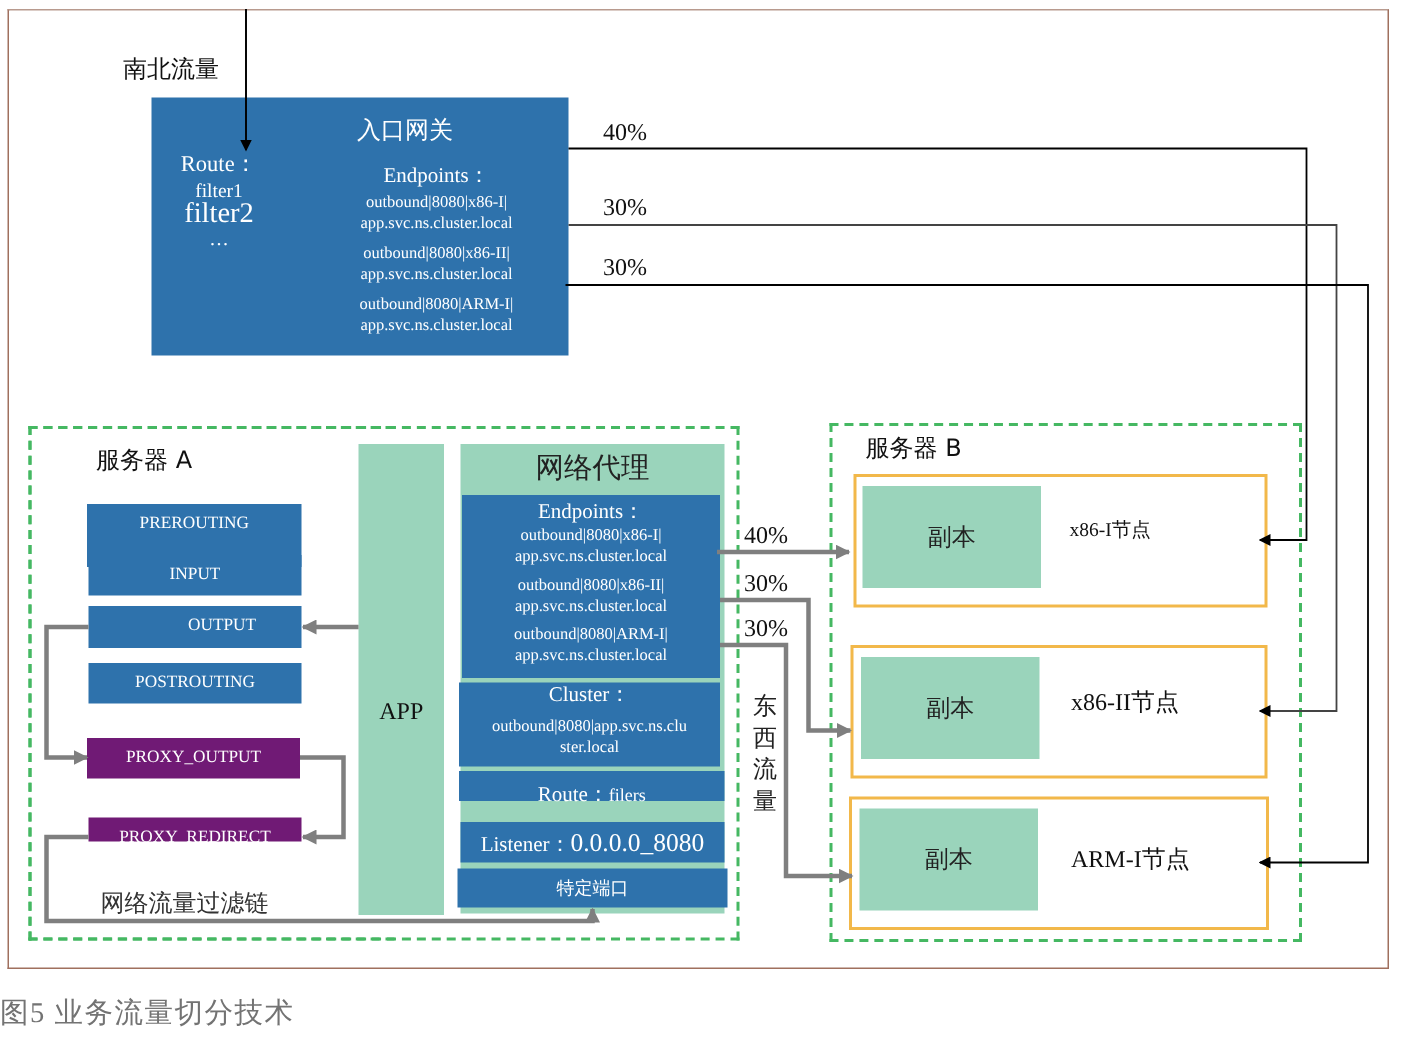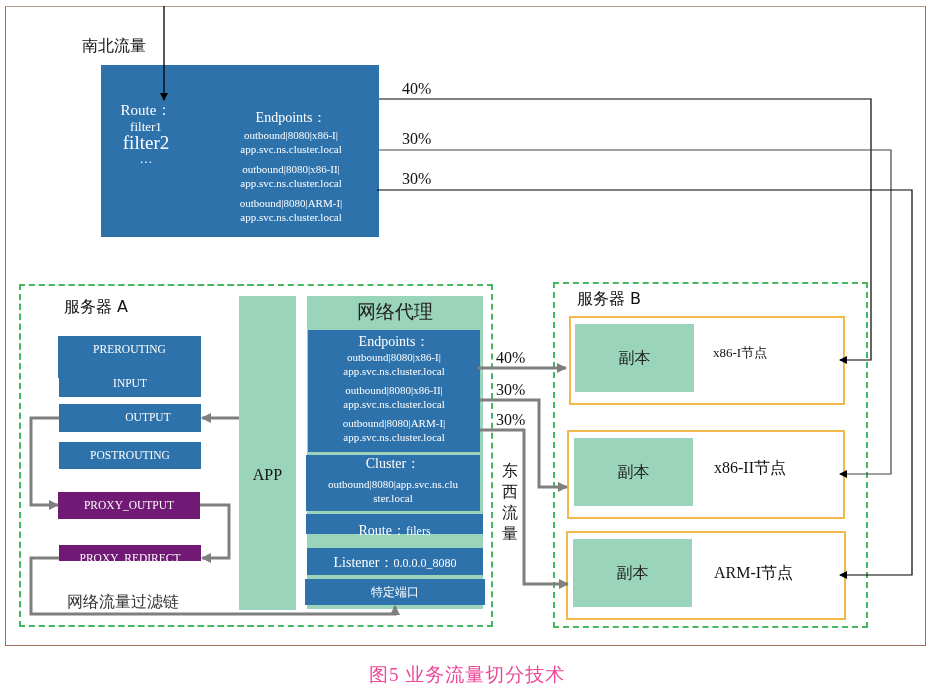--- a/index.html
+++ b/index.html
@@ -9,31 +9,32 @@
   .frame { left:5px; top:6px; width:921px; height:640px; border:1px solid #a0705e; border-top-color:#b89a8e; }
   .blue { background:#2e72ac; color:#fff; text-align:center; }
   .green { background:#9ad4bb; }
   .red { background:#701a75; color:#fff; text-align:center; }
   .sans { font-family: "DejaVu Sans", "Liberation Sans", sans-serif; }
   .dash { border:2px dashed #45b862; }
   .orange { border:2px solid #f2b84a; background:#fff; }
   .chain { font-size:11.5px; line-height:26px; }
   .ep { font-size:11px; line-height:14px; }
   svg.overlay { position:absolute; left:0; top:0; }
-  .caption { left:0; width:934px; top:662px; text-align:center; font-size:19px; color:#ec4899; letter-spacing:1px; }
+  .caption { left:0; width:934px; top:662px; text-align:left; font-size:19px; color:#737373; letter-spacing:1px; }
   .lbl { color:#111; }
 </style>
 </head>
 <body>
 
 <div class="abs frame"></div>
 
 <div class="abs sans lbl" style="left:82px;top:36px;font-size:16px;">南北流量</div>
 
 <div class="abs blue" style="left:101px;top:65px;width:278px;height:172px;">
+  <div class="abs sans" style="left:0;width:278px;top:12px;font-size:16px;text-align:center;padding-left:60px;">入口网关</div>
   <div class="abs" style="left:10px;width:70px;top:37px;font-size:15px;line-height:17px;">
     <div>Route：</div>
     <div style="font-size:13px;line-height:16px;">filter1</div>
     <div style="font-size:19px;line-height:16px;">filter2</div>
     <div style="font-size:13px;line-height:16px;">…</div>
   </div>
   <div class="abs" style="left:110px;width:160px;top:44px;">
     <div style="font-size:14px;line-height:17px;">Endpoints：</div>
     <div class="ep" style="margin-top:2px;">
       <div>outbound|8080|x86-I|</div>
@@ -90,21 +91,21 @@
 </div>
 <div class="abs blue" style="left:306px;top:455px;width:174px;height:56px;">
   <div style="font-size:14px;line-height:16px;margin-top:1px;">Cluster：</div>
   <div class="ep" style="margin-top:5px;">outbound|8080|app.svc.ns.clu</div>
   <div class="ep">ster.local</div>
 </div>
 <div class="abs blue" style="left:306px;top:514px;width:177px;height:20px;line-height:32px;">
   <span style="font-size:14px;">Route：</span><span style="font-size:12px;">filers</span>
 </div>
 <div class="abs blue" style="left:307px;top:548px;width:176px;height:27px;line-height:27px;">
-  <span style="font-size:14px;">Listener：</span><span style="font-size:12px;">0.0.0.0_8080</span>
+  <span style="font-size:14px;">Listener：</span><span style="font-size:17px;">0.0.0.0_8080</span>
 </div>
 <div class="abs blue sans" style="left:305px;top:579px;width:180px;height:26px;line-height:26px;font-size:12px;">特定端口</div>
 
 <div class="abs lbl" style="left:496px;top:349px;font-size:16px;">40%</div>
 <div class="abs lbl" style="left:496px;top:381px;font-size:16px;">30%</div>
 <div class="abs lbl" style="left:496px;top:411px;font-size:16px;">30%</div>
 
 <div class="abs sans lbl" style="left:500px;top:460px;width:20px;font-size:16px;line-height:21px;text-align:center;color:#222;">
   <div>东</div>
   <div>西</div>

